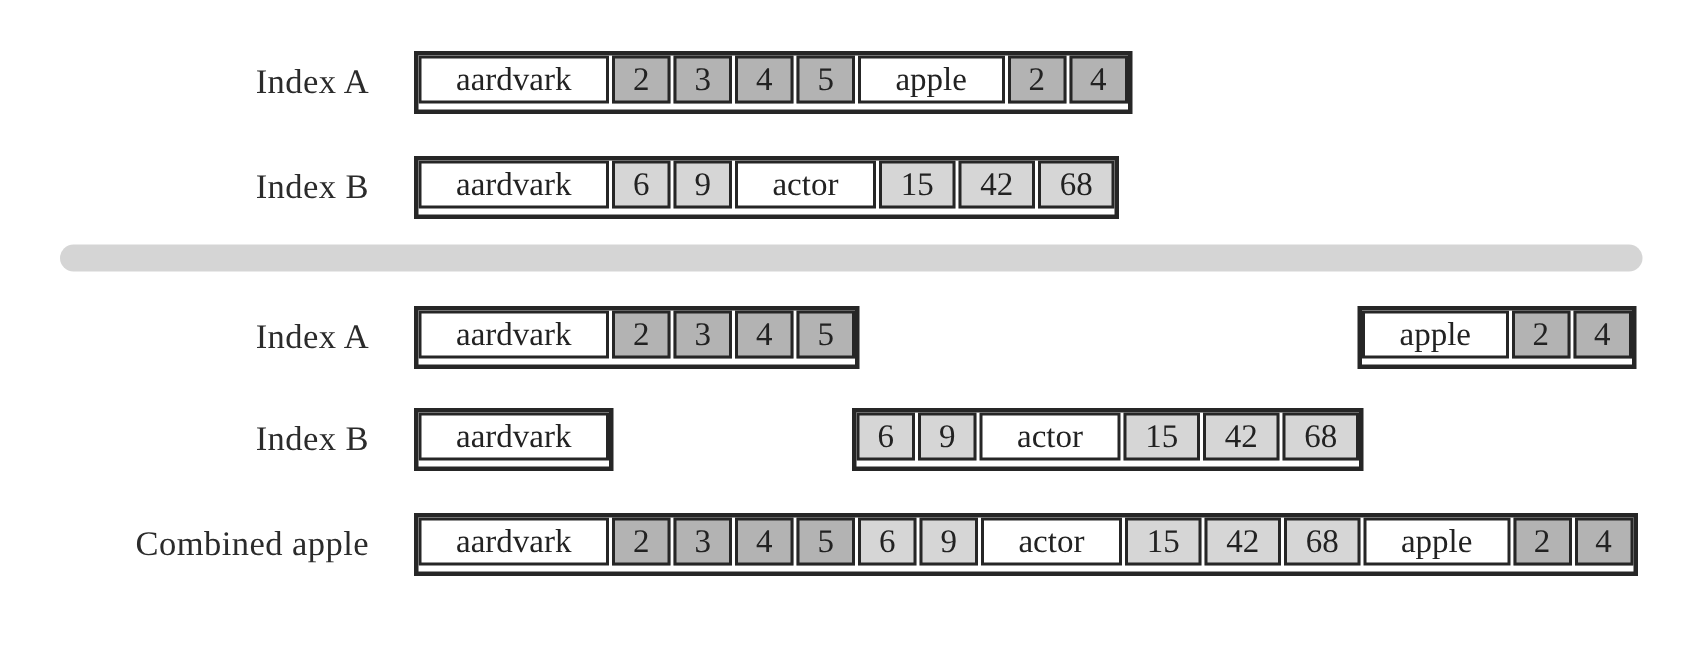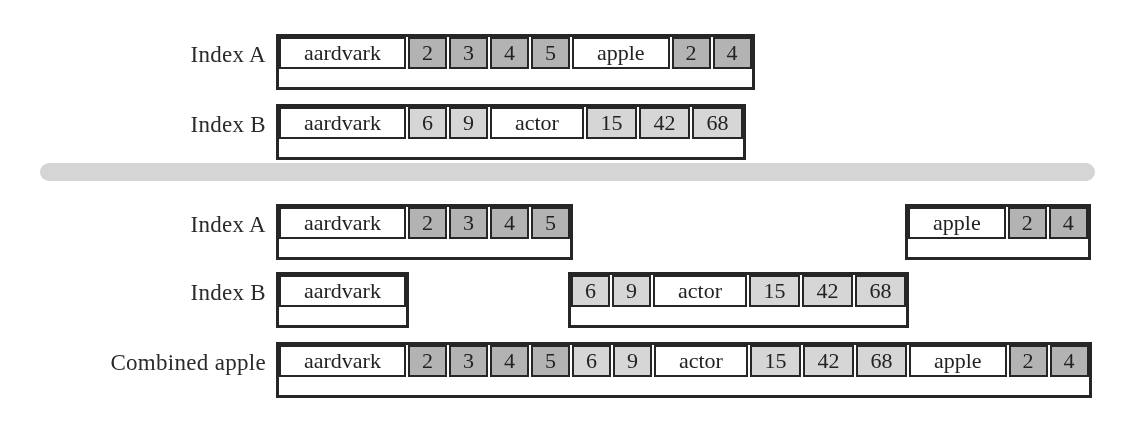--- a/index.html
+++ b/index.html
@@ -4,26 +4,26 @@
 <style>
   html,body { margin:0; padding:0; background:#ffffff; }
   #stage {
     position:relative; width:1136px; height:430px; background:#ffffff;
     font-family:"Liberation Serif", serif; overflow:hidden;
   }
   .row { position:absolute; left:0; width:1136px; height:42px; }
   .row-label {
     position:absolute; left:0; top:0; width:246px; height:42px;
     line-height:42px; text-align:right; font-size:23px; color:#2b2b2b;
-    letter-spacing:0.3px; white-space:nowrap;margin-left:20px;
+    letter-spacing:0.3px; white-space:nowrap;
   }
   .bar {
     position:absolute; top:0; display:flex; gap:2px;
     border:3px solid var(--border,#262626); background:#ffffff;
-    box-sizing:border-box; height:56px;
+    box-sizing:border-box; height:42px;
   }
   .cell {
     border:2px solid var(--border,#262626); box-sizing:border-box;
     height:32px; display:flex; align-items:center; justify-content:center;
     font-size:22px; color:#222222; white-space:nowrap;
   }
   .cell.term { background:var(--term-cell,#ffffff); padding:0 23px; }
   .cell.a { background:var(--index-a-posting,#b3b3b3); width:39px; }
   .cell.b { background:var(--index-b-posting,#d6d6d6); width:39px; }
   .cell.wide { width:51px;text-align:right; }

